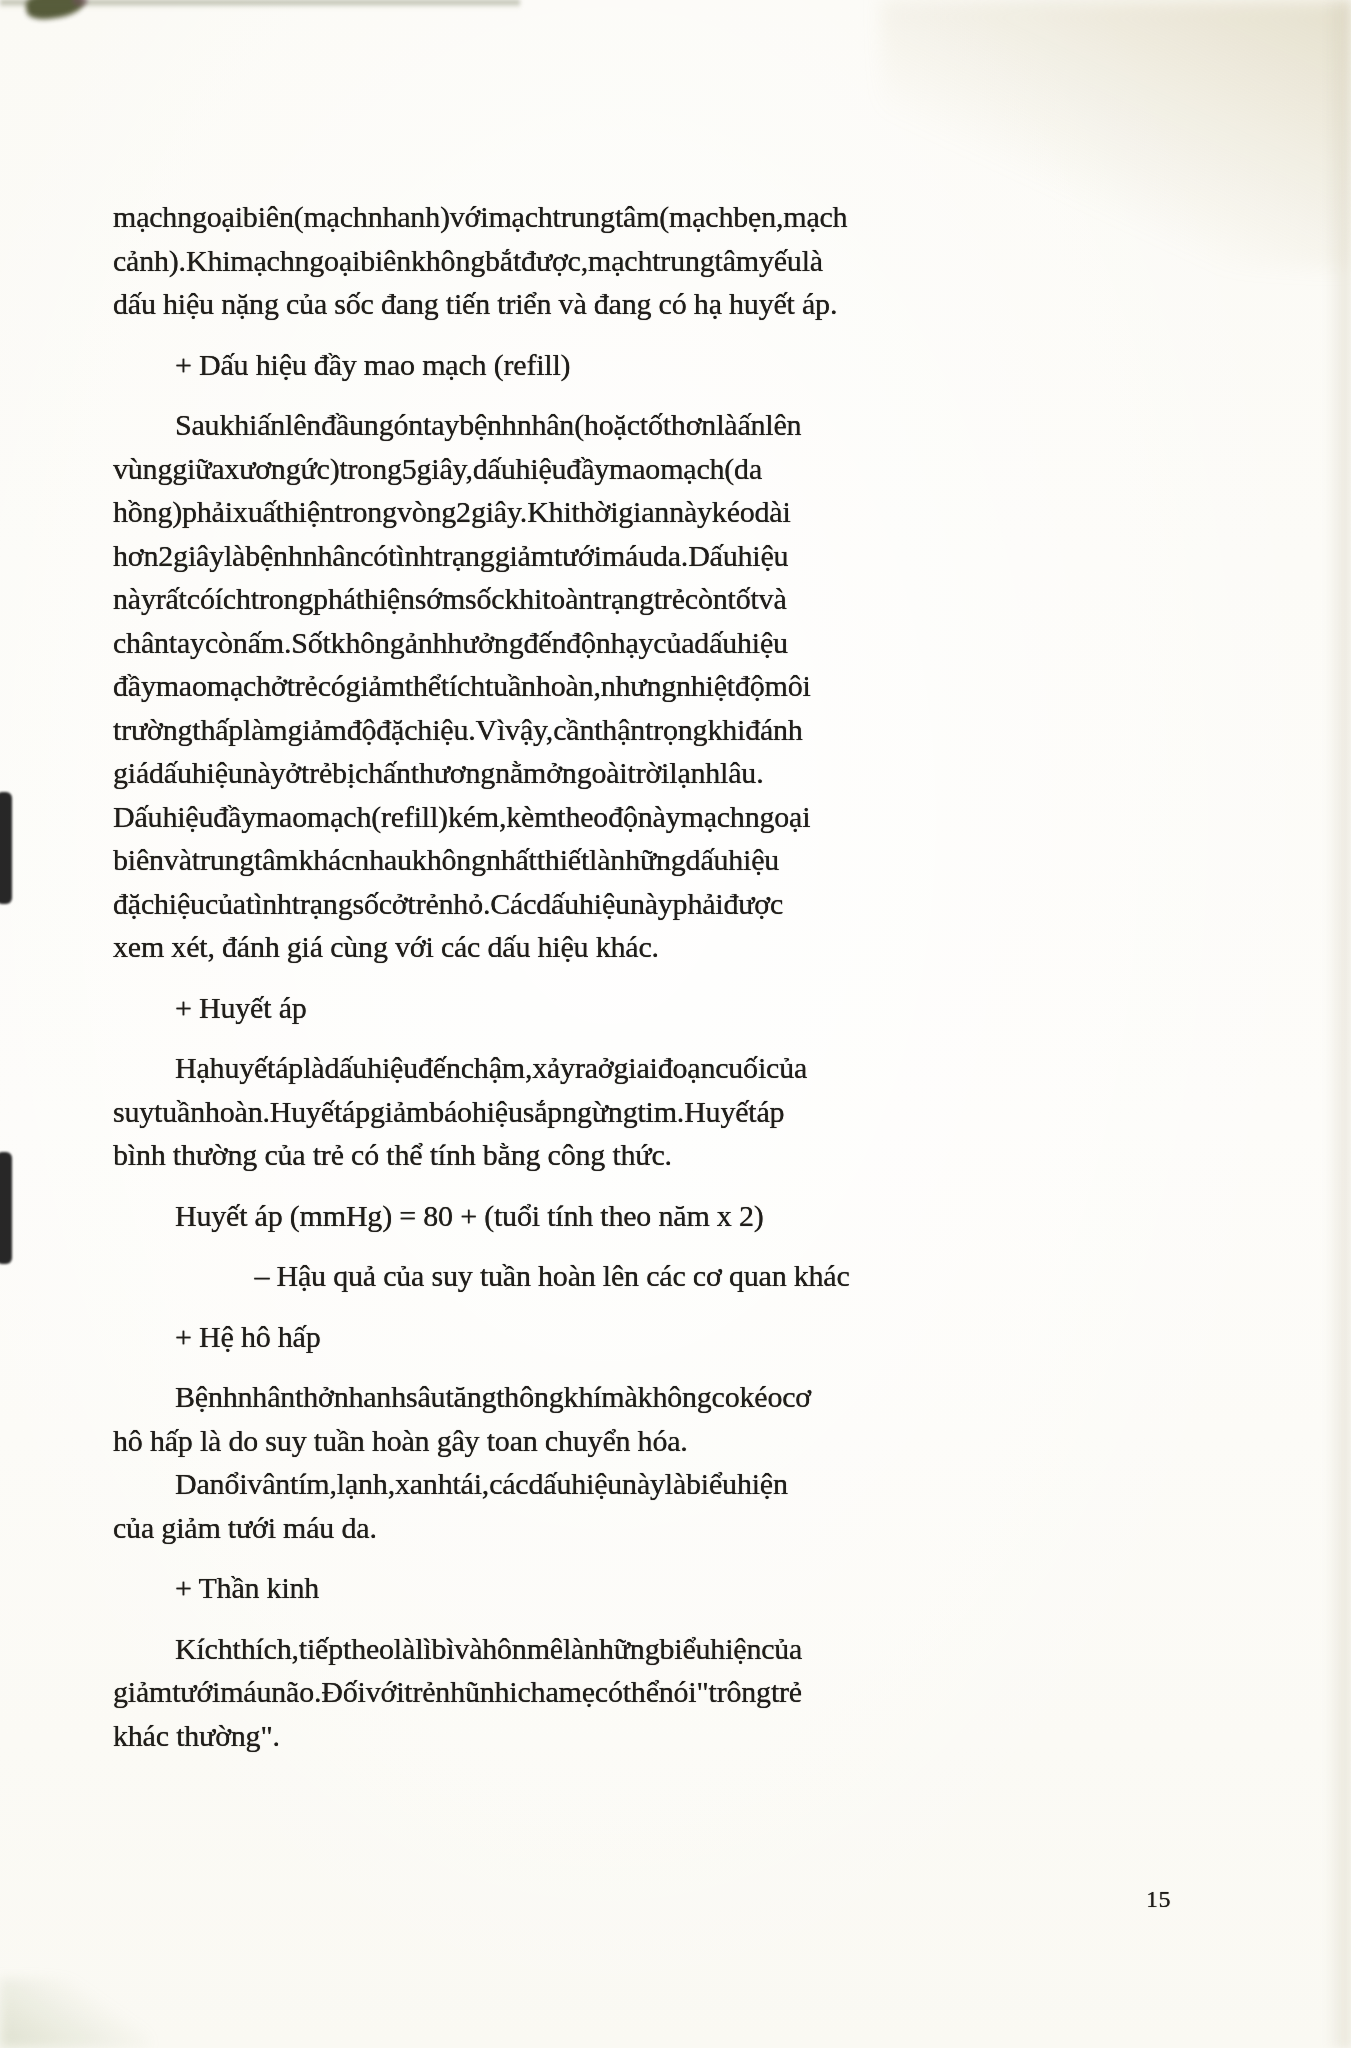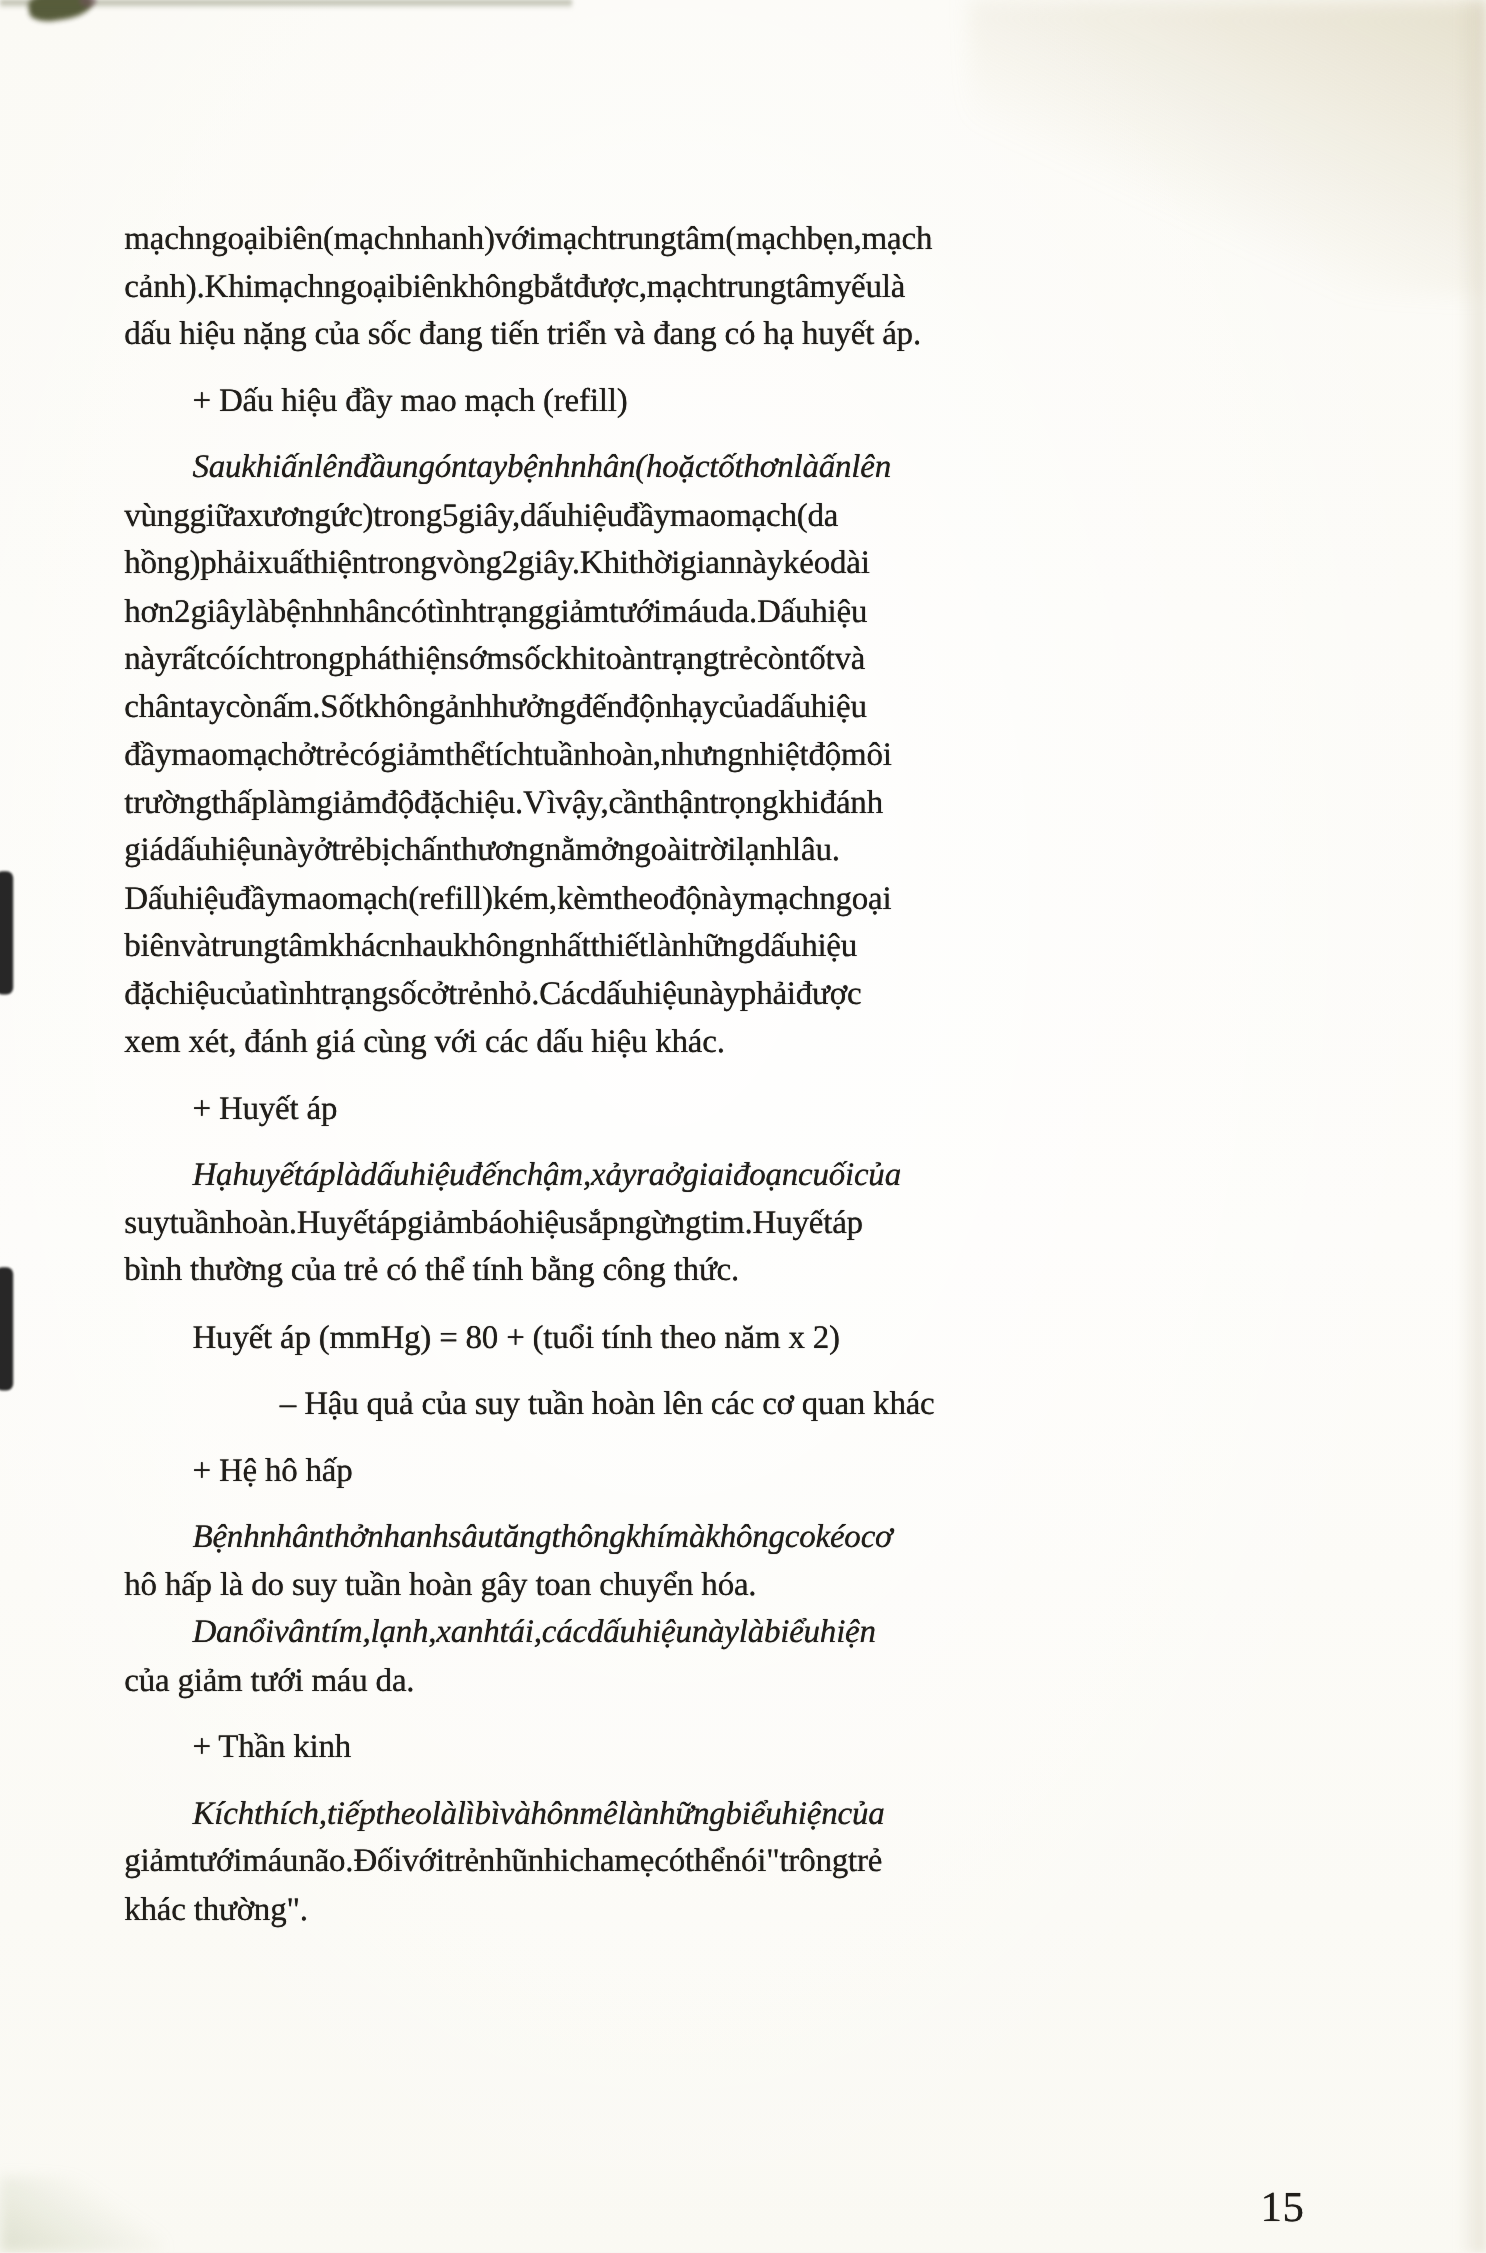--- a/index.html
+++ b/index.html
@@ -70,24 +70,24 @@
     text-shadow:0 0 0.7px currentColor;
   }
   .block{margin:0;}
   .subheading,.formula,.list-item{
     margin:17px 0;padding-left:62px;
   }
   .list-item{padding-left:56px;text-align:center;}
   .line{display:block;white-space:nowrap;}
   .line.justify{display:flex;justify-content:flex-start;}
   .line.justify span{white-space:pre;}
-  .line.first-indent{padding-left:62px;font-style:italic;}
+  .line.first-indent{padding-left:62px;}
   .page-number{
-    position:absolute;left:1146px;top:1984px;
-    font-size:39px;letter-spacing:0.5px;
+    position:absolute;left:1146px;top:1886px;
+    font-size:24px;letter-spacing:0.5px;
     text-shadow:0 0 0.7px currentColor;
   }
 </style>
 </head>
 <body>
 
 <div class="scan">
   <div class="artifact corner-blob"></div>
   <div class="artifact corner-blob-small"></div>
   <div class="artifact top-edge-shade"></div>

